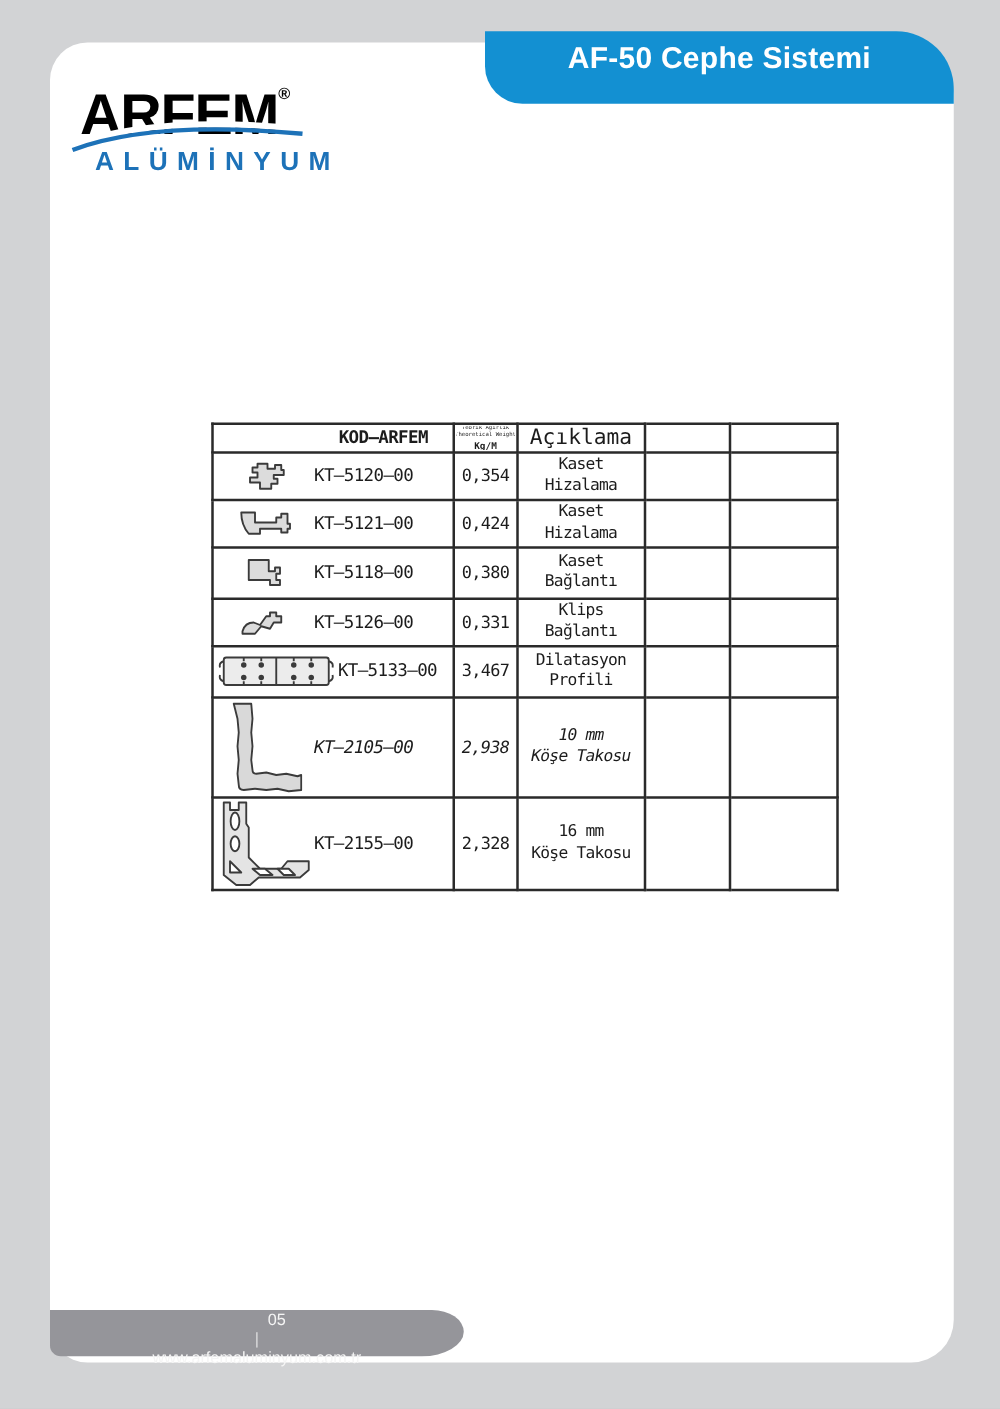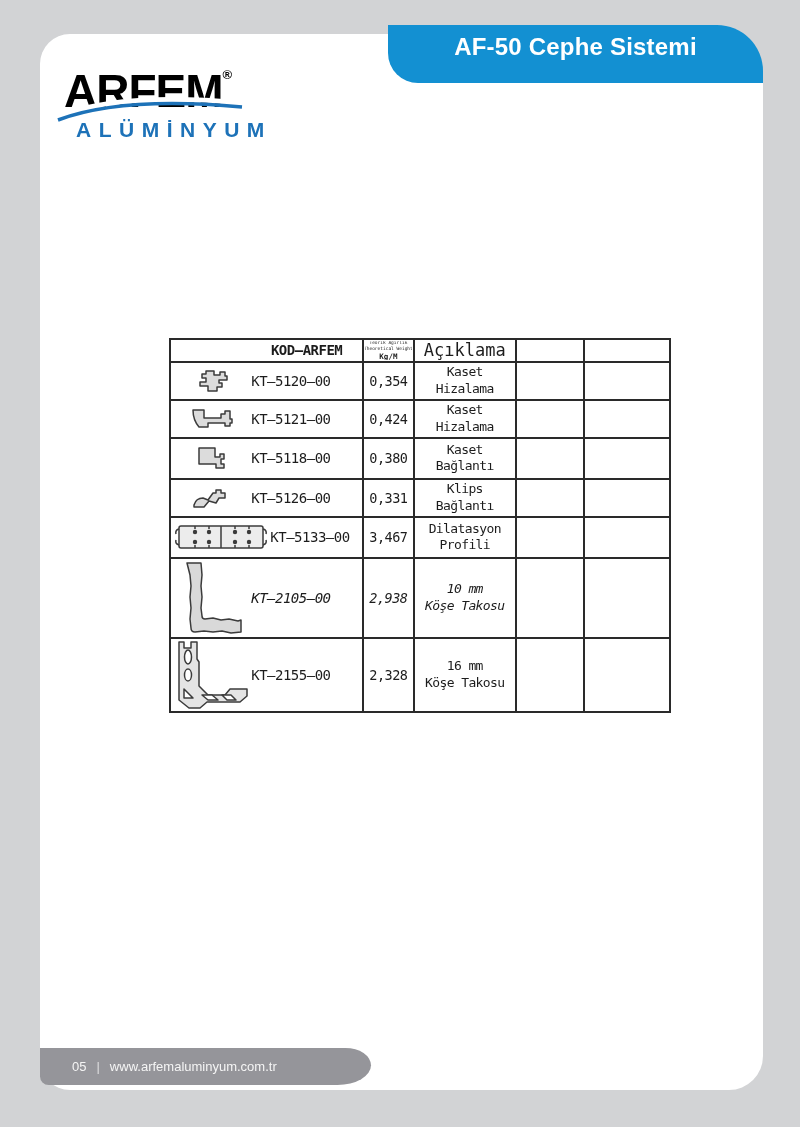--- a/index.html
+++ b/index.html
@@ -31,21 +31,21 @@
   .kodhdr{width:58%;text-align:center;font-size:14px;font-weight:bold;letter-spacing:-.5px;}
   .wtxt{font-size:13.5px;letter-spacing:-.5px;}
   .dtxt{font-size:13px;line-height:1.25;letter-spacing:-.6px;}
   .aciklama{font-size:17px;}
   .tiny{font-size:4.5px;line-height:1.3;white-space:nowrap;}
   .tiny-b{font-size:7.5px;font-weight:bold;white-space:nowrap;}
   .pimg{display:block;}
   
   .footer-bar{position:absolute;left:40px;top:1048px;width:331px;height:37px;background:#95959a;
         border-radius:0 44px 58px 15px / 0 30px 34px 15px;display:flex;align-items:center;
-        color:#f5f5f5;font-size:13px;}
+        color:#f5f5f5;font-size:13px;flex-direction:column;}
   .footer-num{padding-left:32px;}
   .footer-sep{padding:0 10px;opacity:.75;}
 </style>
 </head>
 <body>
 
 <div class="page">
   <div class="card"></div>
 
   <div class="header-bar">

